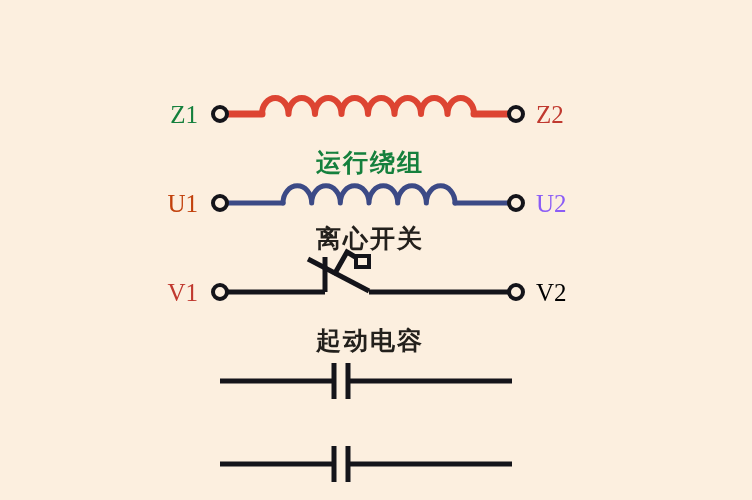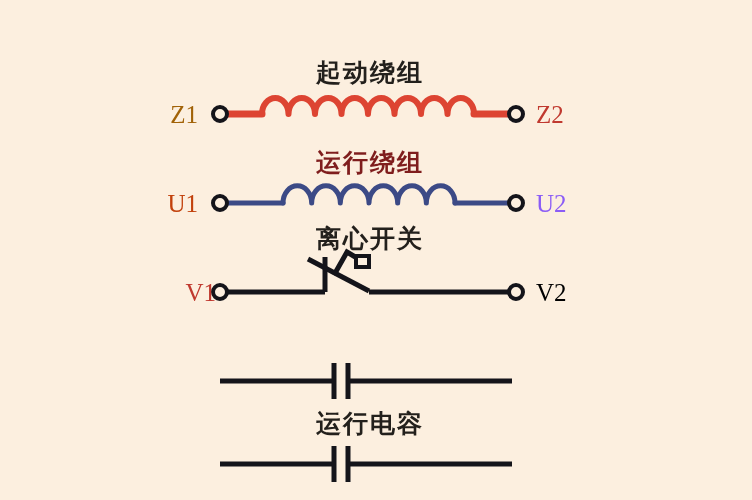--- a/index.html
+++ b/index.html
@@ -99,27 +99,26 @@
     </g>
 
     <g>
       <line id="rc-lead-left" stroke-linecap="butt" x1="220" y1="464" x2="334" y2="464" stroke="#14141a" stroke-width="5"></line>
       <line id="rc-lead-right" stroke-linecap="butt" x1="348" y1="464" x2="512" y2="464" stroke="#14141a" stroke-width="5"></line>
       <line id="rc-plate-left" stroke-linecap="butt" x1="334" y1="446" x2="334" y2="482" stroke="#14141a" stroke-width="5"></line>
       <line id="rc-plate-right" stroke-linecap="butt" x1="348" y1="446" x2="348" y2="482" stroke="#14141a" stroke-width="5"></line>
     </g>
   </svg>
 
-  <div class="cn-label" id="cap-0" style="left: 370px; top: 60px; color: rgb(35, 32, 28);">起动绕组</div>
-  <div class="cn-label" id="cap-1" style="left: 370px; top: 150px; color: #7f1d1d; text-align: center;">运行绕组</div>
+  <div class="cn-label" id="cap-1" style="left: 370px; top: 150px; color: #15803d; text-align: center;">运行绕组</div>
   <div class="cn-label" id="cap-2" style="left: 370px; top: 226px; color: rgb(35, 32, 28);">离心开关</div>
-  <div class="cn-label" id="cap-4" style="left: 370px; top: 411px; color: rgb(35, 32, 28);">运行电容</div>
+  <div class="cn-label" id="cap-3" style="left: 370px; top: 328px; color: rgb(35, 32, 28);">起动电容</div>
 
-  <div class="term-label left" id="lbl-l0" style="left: 198px; top: 114px; color: #a16207;">Z1</div>
+  <div class="term-label left" id="lbl-l0" style="left: 198px; top: 114px; color: #15803d;">Z1</div>
   <div class="term-label right" id="lbl-r0" style="left: 536px; top: 114px; color: rgb(192, 57, 47);">Z2</div>
 
   <div class="term-label left" id="lbl-l1" style="left: 198px; top: 203px; color: #c2410c;">U1</div>
   <div class="term-label right" id="lbl-r1" style="left: 536px; top: 203px; color: #8b5cf6;">U2</div>
 
-  <div class="term-label left" id="lbl-l2" style="left: 198px; top: 292px; color: rgb(192, 57, 47); margin-left: 18px;">V1</div>
+  <div class="term-label left" id="lbl-l2" style="left: 198px; top: 292px; color: rgb(192, 57, 47);">V1</div>
   <div class="term-label right" id="lbl-r2" style="left: 536px; top: 292px; color: #000000;">V2</div>
 
 </div>
 
 </body></html>

